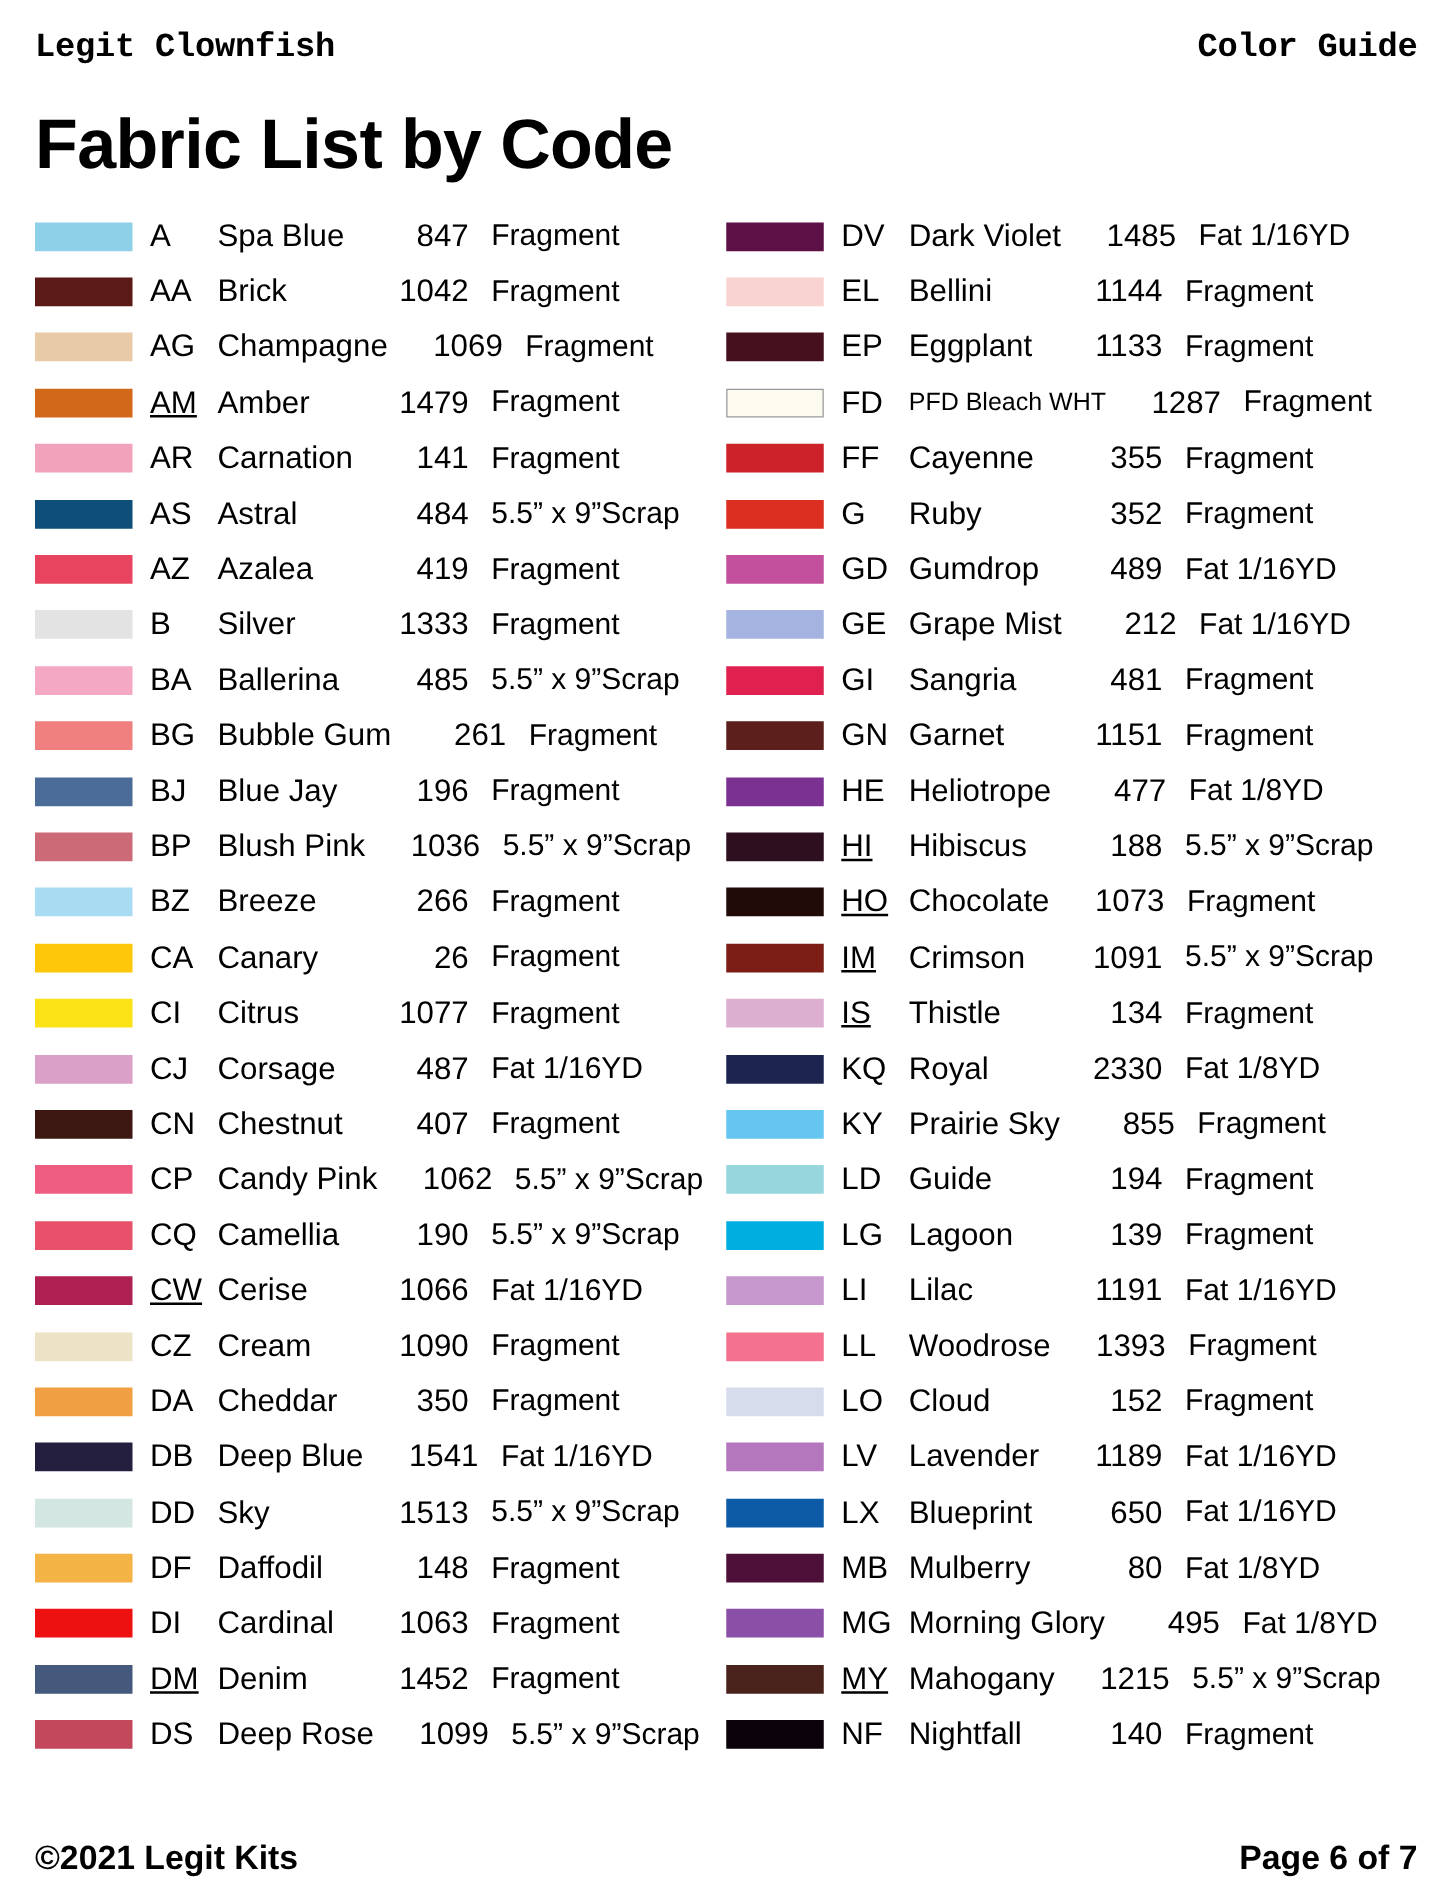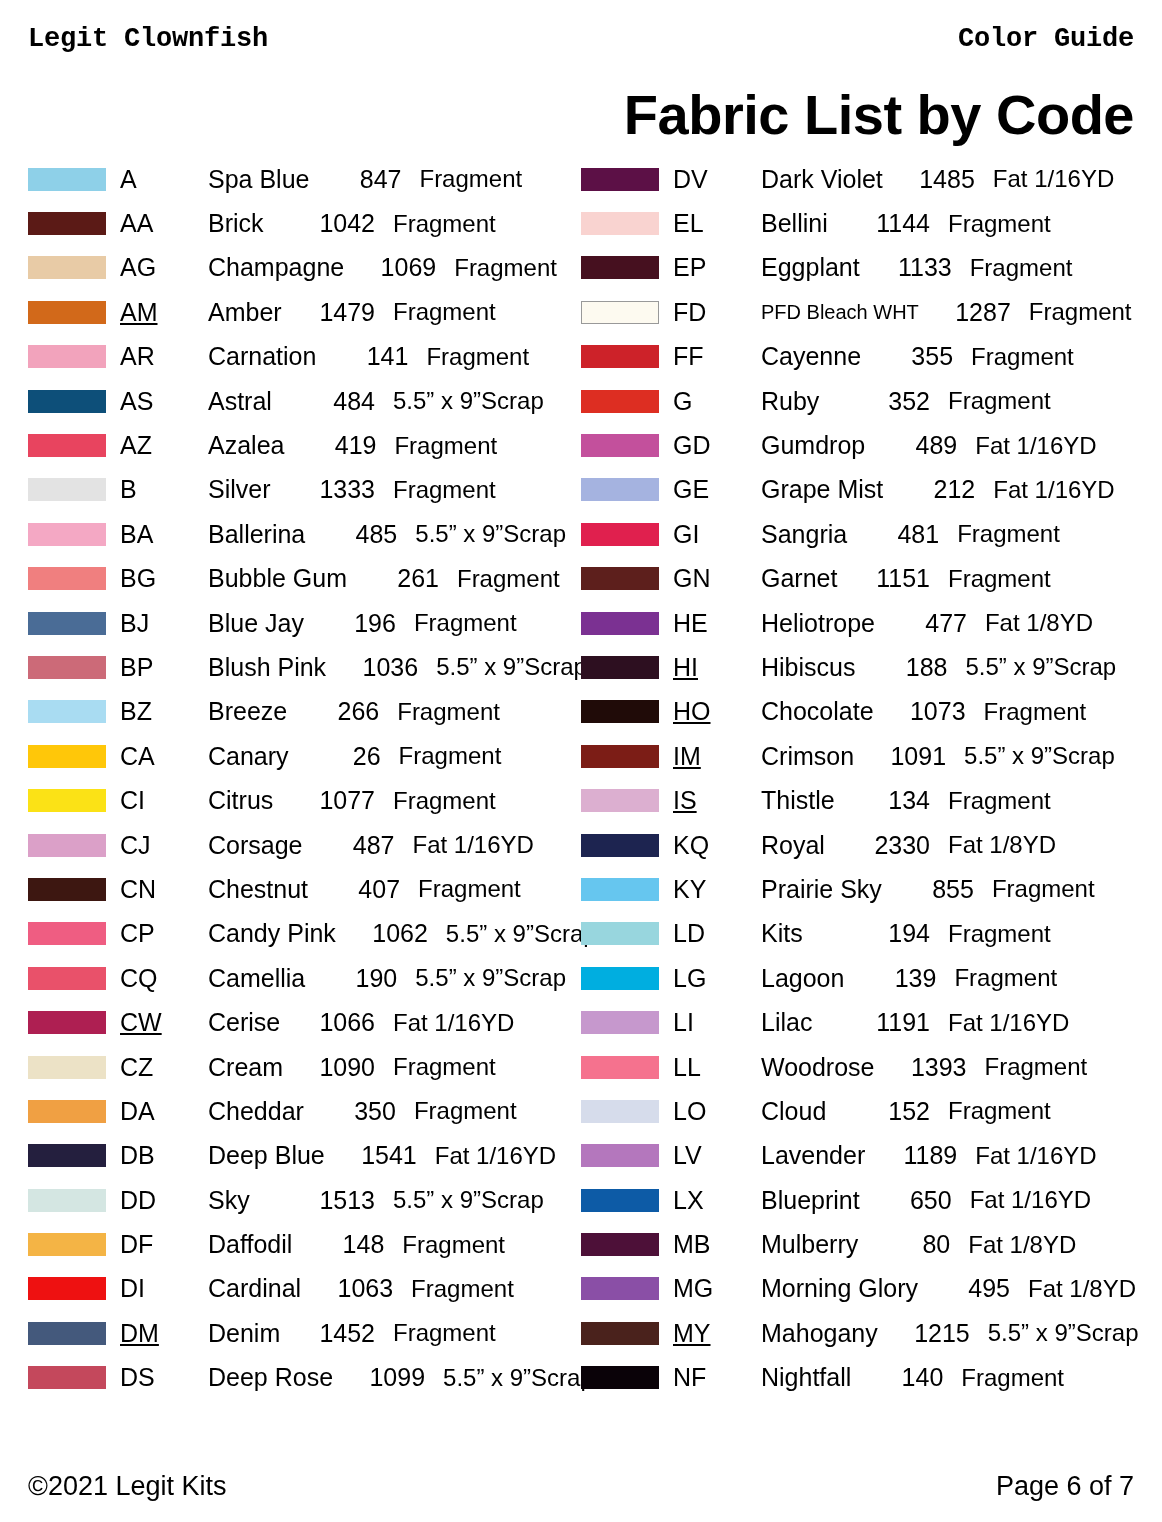--- a/index.html
+++ b/index.html
@@ -26,25 +26,25 @@
   .header {
     display: flex;
     justify-content: space-between;
     align-items: baseline;
     font-size: 27px;
     font-weight: bold;
     letter-spacing: -0.2px;
     font-family: Liberation Mono, monospace;
   }
   .title {
-    text-align: right;
+    text-align: left;
     font-size: 56px;
     font-weight: bold;
     margin-top: 28px;
-    margin-bottom: 2px;
+    margin-bottom: 12px;
     letter-spacing: -0.5px;
   }
   .columns {
     display: flex;
     flex-direction: row;
     gap: 0px;
     flex: 1 1 auto;
     margin-top: 8px;
   }
   .col {
@@ -76,21 +76,20 @@
   }
   .code.underline span {
     text-decoration: underline;
   }
   .name {
     flex: 1 1 auto;
     font-size: 25px;
     line-height: 1;
     white-space: nowrap;
     padding-right: 6px;
-    margin-left: 34px;
   }
   .name.small {
     font-size: 20px;
   }
   .num {
     width: 86px;
     flex: 0 0 86px;
     text-align: right;
     font-size: 25px;
     line-height: 1;
@@ -105,21 +104,21 @@
   }
   .col-right .cut {
     width: 186px;
     flex: 0 0 186px;
   }
   .footer {
     display: flex;
     justify-content: space-between;
     align-items: flex-start;
     font-size: 27px;
-    font-weight: normal;
+    font-weight: bold;
     margin-top: 12px;
   }
 </style>
 </head>
 <body>
 
 <div class="page">
 
   <div class="header">
     <div>Legit Clownfish</div>
@@ -443,21 +442,21 @@
         <div class="row">
           <div class="swatch" style="background: rgb(102, 198, 239);"></div>
           <div class="code">KY</div>
           <div class="name">Prairie Sky</div>
           <div class="num">855</div>
           <div class="cut">Fragment</div>
         </div>
         <div class="row">
           <div class="swatch" style="background: rgb(152, 214, 222);"></div>
           <div class="code">LD</div>
-          <div class="name">Kits</div>
+          <div class="name">Guide</div>
           <div class="num">194</div>
           <div class="cut">Fragment</div>
         </div>
         <div class="row">
           <div class="swatch" style="background: rgb(0, 174, 224);"></div>
           <div class="code">LG</div>
           <div class="name">Lagoon</div>
           <div class="num">139</div>
           <div class="cut">Fragment</div>
         </div>

